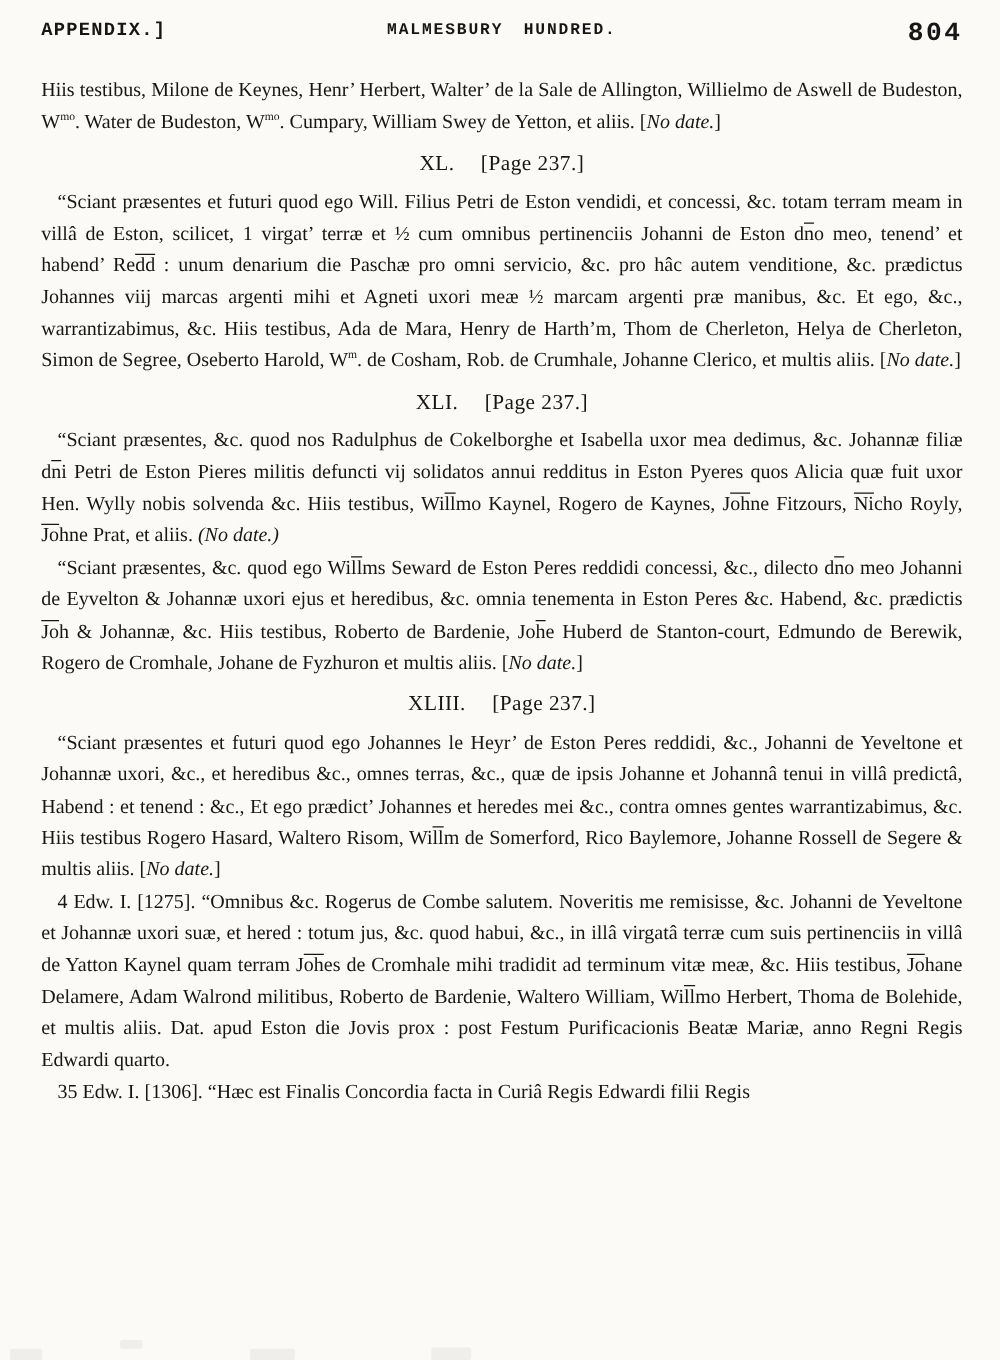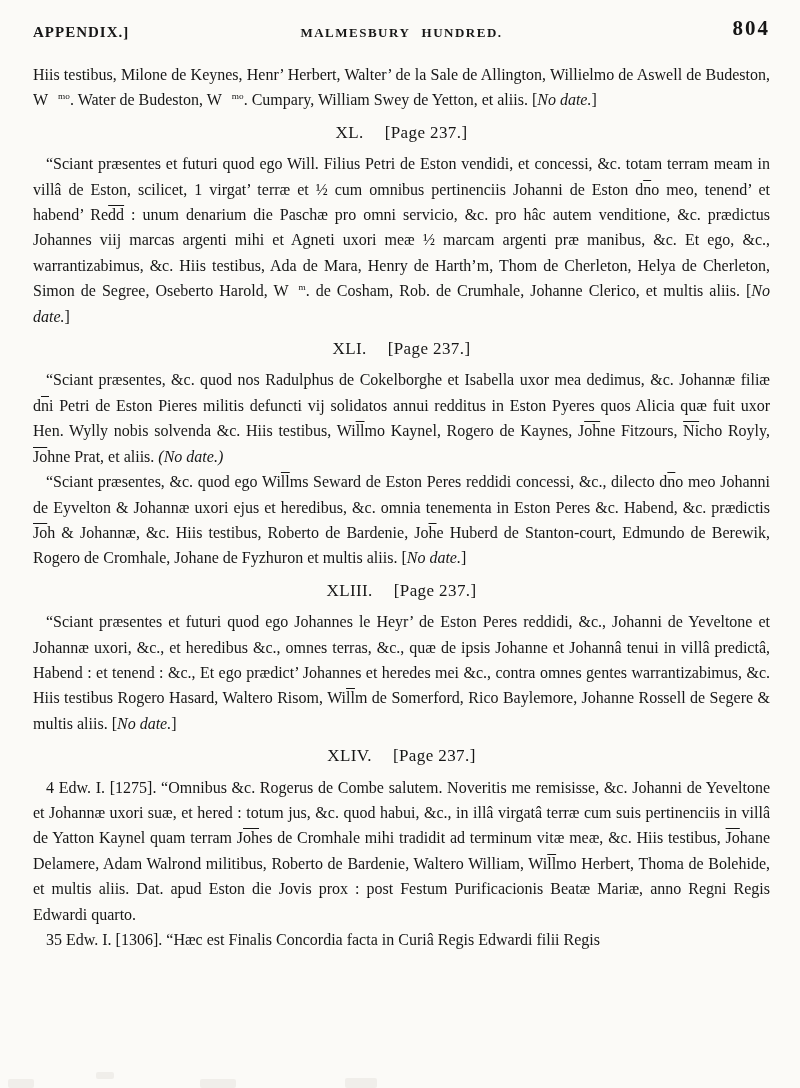--- a/index.html
+++ b/index.html
@@ -8,22 +8,23 @@
     background: #fbfaf7;
     overflow: hidden;
     font-family: "Liberation Serif", "DejaVu Serif", serif;
     color: #161616;
     position: relative;
   }
   .page { padding: 16px 30px 0 33px; }
 
   .pageheader {
     display: flex;
-    align-items: flex-end;
+    align-items: flex-start;
     font-weight: bold;
+    font-family: Liberation Mono, monospace;
   }
   .ph-left {
     width: 180px;
     font-size: 15px;
     letter-spacing: 1px;
   }
   .ph-center {
     flex: 1;
     text-align: center;
     font-size: 13px;
@@ -46,21 +47,21 @@
   p.paragraph { margin: 0; }
   p.indent { text-indent: 13px; }
   h2.heading {
     font-size: 17px;
     font-weight: normal;
     text-align: center;
     margin: 7px 0 6px 0;
     letter-spacing: 0.4px;
   }
   .gap { margin-left: 21px; }
-  sup { font-size: 0.58em; line-height: 0; margin-left: 10px; }
+  sup { font-size: 0.58em; line-height: 0; }
   .it { font-style: italic; }
   .ol { text-decoration: overline; }
 
   
   .smudge { position: absolute; background: #f0eeea; border-radius: 2px; }
   .smudge.s1 { left: 8px;   bottom: 0; width: 26px; height: 9px; }
   .smudge.s2 { left: 200px; bottom: 0; width: 36px; height: 9px; }
   .smudge.s3 { left: 345px; bottom: 0; width: 32px; height: 10px; }
   .smudge.s4 { left: 96px;  bottom: 9px; width: 18px; height: 7px; }
 </style>
@@ -77,21 +78,20 @@
 
   <div class="content">
       <p class="paragraph"><span>Hiis testibus, Milone de Keynes, Henr’ Herbert, Walter’ de la Sale de Allington, Willielmo de Aswell de Budeston, W</span><sup>mo</sup><span>. Water de Budeston, W</span><sup>mo</sup><span>. Cumpary, William Swey de Yetton, et aliis. [</span><span class="it">No date.</span><span>]</span></p>
       <h2 class="heading"><span>XL.</span><span class="gap">[Page 237.]</span></h2>
       <p class="paragraph indent"><span>“Sciant præsentes et futuri quod ego Will. Filius Petri de Eston vendidi, et concessi, &amp;c. totam terram meam in villâ de Eston, scilicet, 1 virgat’ terræ et ½ cum omnibus pertinenciis Johanni de Eston d</span><span class="ol">n</span><span>o meo, tenend’ et habend’ Re</span><span class="ol">dd</span><span> : unum denarium die Paschæ pro omni servicio, &amp;c. pro hâc autem venditione, &amp;c. prædictus Johannes viij marcas argenti mihi et Agneti uxori meæ ½ marcam argenti præ manibus, &amp;c. Et ego, &amp;c., warrantizabimus, &amp;c. Hiis testibus, Ada de Mara, Henry de Harth’m, Thom de Cherleton, Helya de Cherleton, Simon de Segree, Oseberto Harold, W</span><sup>m</sup><span>. de Cosham, Rob. de Crumhale, Johanne Clerico, et multis aliis. [</span><span class="it">No date.</span><span>]</span></p>
       <h2 class="heading"><span>XLI.</span><span class="gap">[Page 237.]</span></h2>
       <p class="paragraph indent"><span>“Sciant præsentes, &amp;c. quod nos Radulphus de Cokelborghe et Isabella uxor mea dedimus, &amp;c. Johannæ filiæ d</span><span class="ol">n</span><span>i Petri de Eston Pieres militis defuncti vij solidatos annui redditus in Eston Pyeres quos Alicia quæ fuit uxor Hen. Wylly nobis solvenda &amp;c. Hiis testibus, Wi</span><span class="ol">ll</span><span>mo Kaynel, Rogero de Kaynes, J</span><span class="ol">oh</span><span>ne Fitzours, </span><span class="ol">Ni</span><span>cho Royly, </span><span class="ol">Jo</span><span>hne Prat, et aliis. </span><span class="it">(No date.)</span></p>
       <p class="paragraph indent"><span>“Sciant præsentes, &amp;c. quod ego Wi</span><span class="ol">ll</span><span>ms Seward de Eston Peres reddidi concessi, &amp;c., dilecto d</span><span class="ol">n</span><span>o meo Johanni de Eyvelton &amp; Johannæ uxori ejus et heredibus, &amp;c. omnia tenementa in Eston Peres &amp;c. Habend, &amp;c. prædictis </span><span class="ol">Jo</span><span>h &amp; Johannæ, &amp;c. Hiis testibus, Roberto de Bardenie, Jo</span><span class="ol">h</span><span>e Huberd de Stanton-court, Edmundo de Berewik, Rogero de Cromhale, Johane de Fyzhuron et multis aliis. [</span><span class="it">No date.</span><span>]</span></p>
       <h2 class="heading"><span>XLIII.</span><span class="gap">[Page 237.]</span></h2>
       <p class="paragraph indent"><span>“Sciant præsentes et futuri quod ego Johannes le Heyr’ de Eston Peres reddidi, &amp;c., Johanni de Yeveltone et Johannæ uxori, &amp;c., et heredibus &amp;c., omnes terras, &amp;c., quæ de ipsis Johanne et Johannâ tenui in villâ predictâ, Habend : et tenend : &amp;c., Et ego prædict’ Johannes et heredes mei &amp;c., contra omnes gentes warrantizabimus, &amp;c. Hiis testibus Rogero Hasard, Waltero Risom, Wi</span><span class="ol">ll</span><span>m de Somerford, Rico Baylemore, Johanne Rossell de Segere &amp; multis aliis. [</span><span class="it">No date.</span><span>]</span></p>
-      <h2 class="heading"><span>XLIV.</span><span class="gap">[Page 237.]</span></h2>
       <p class="paragraph indent"><span>4 Edw. I. [1275]. “Omnibus &amp;c. Rogerus de Combe salutem. Noveritis me remisisse, &amp;c. Johanni de Yeveltone et Johannæ uxori suæ, et hered : totum jus, &amp;c. quod habui, &amp;c., in illâ virgatâ terræ cum suis pertinenciis in villâ de Yatton Kaynel quam terram J</span><span class="ol">oh</span><span>es de Cromhale mihi tradidit ad terminum vitæ meæ, &amp;c. Hiis testibus, </span><span class="ol">Jo</span><span>hane Delamere, Adam Walrond militibus, Roberto de Bardenie, Waltero William, Wi</span><span class="ol">ll</span><span>mo Herbert, Thoma de Bolehide, et multis aliis. Dat. apud Eston die Jovis prox : post Festum Purificacionis Beatæ Mariæ, anno Regni Regis Edwardi quarto.</span></p>
       <p class="paragraph indent"><span>35 Edw. I. [1306]. “Hæc est Finalis Concordia facta in Curiâ Regis Edwardi filii Regis</span></p>
     </div>
 
 </div>
 
 <div class="smudge s1"></div>
 <div class="smudge s2"></div>
 <div class="smudge s3"></div>
 <div class="smudge s4"></div>

